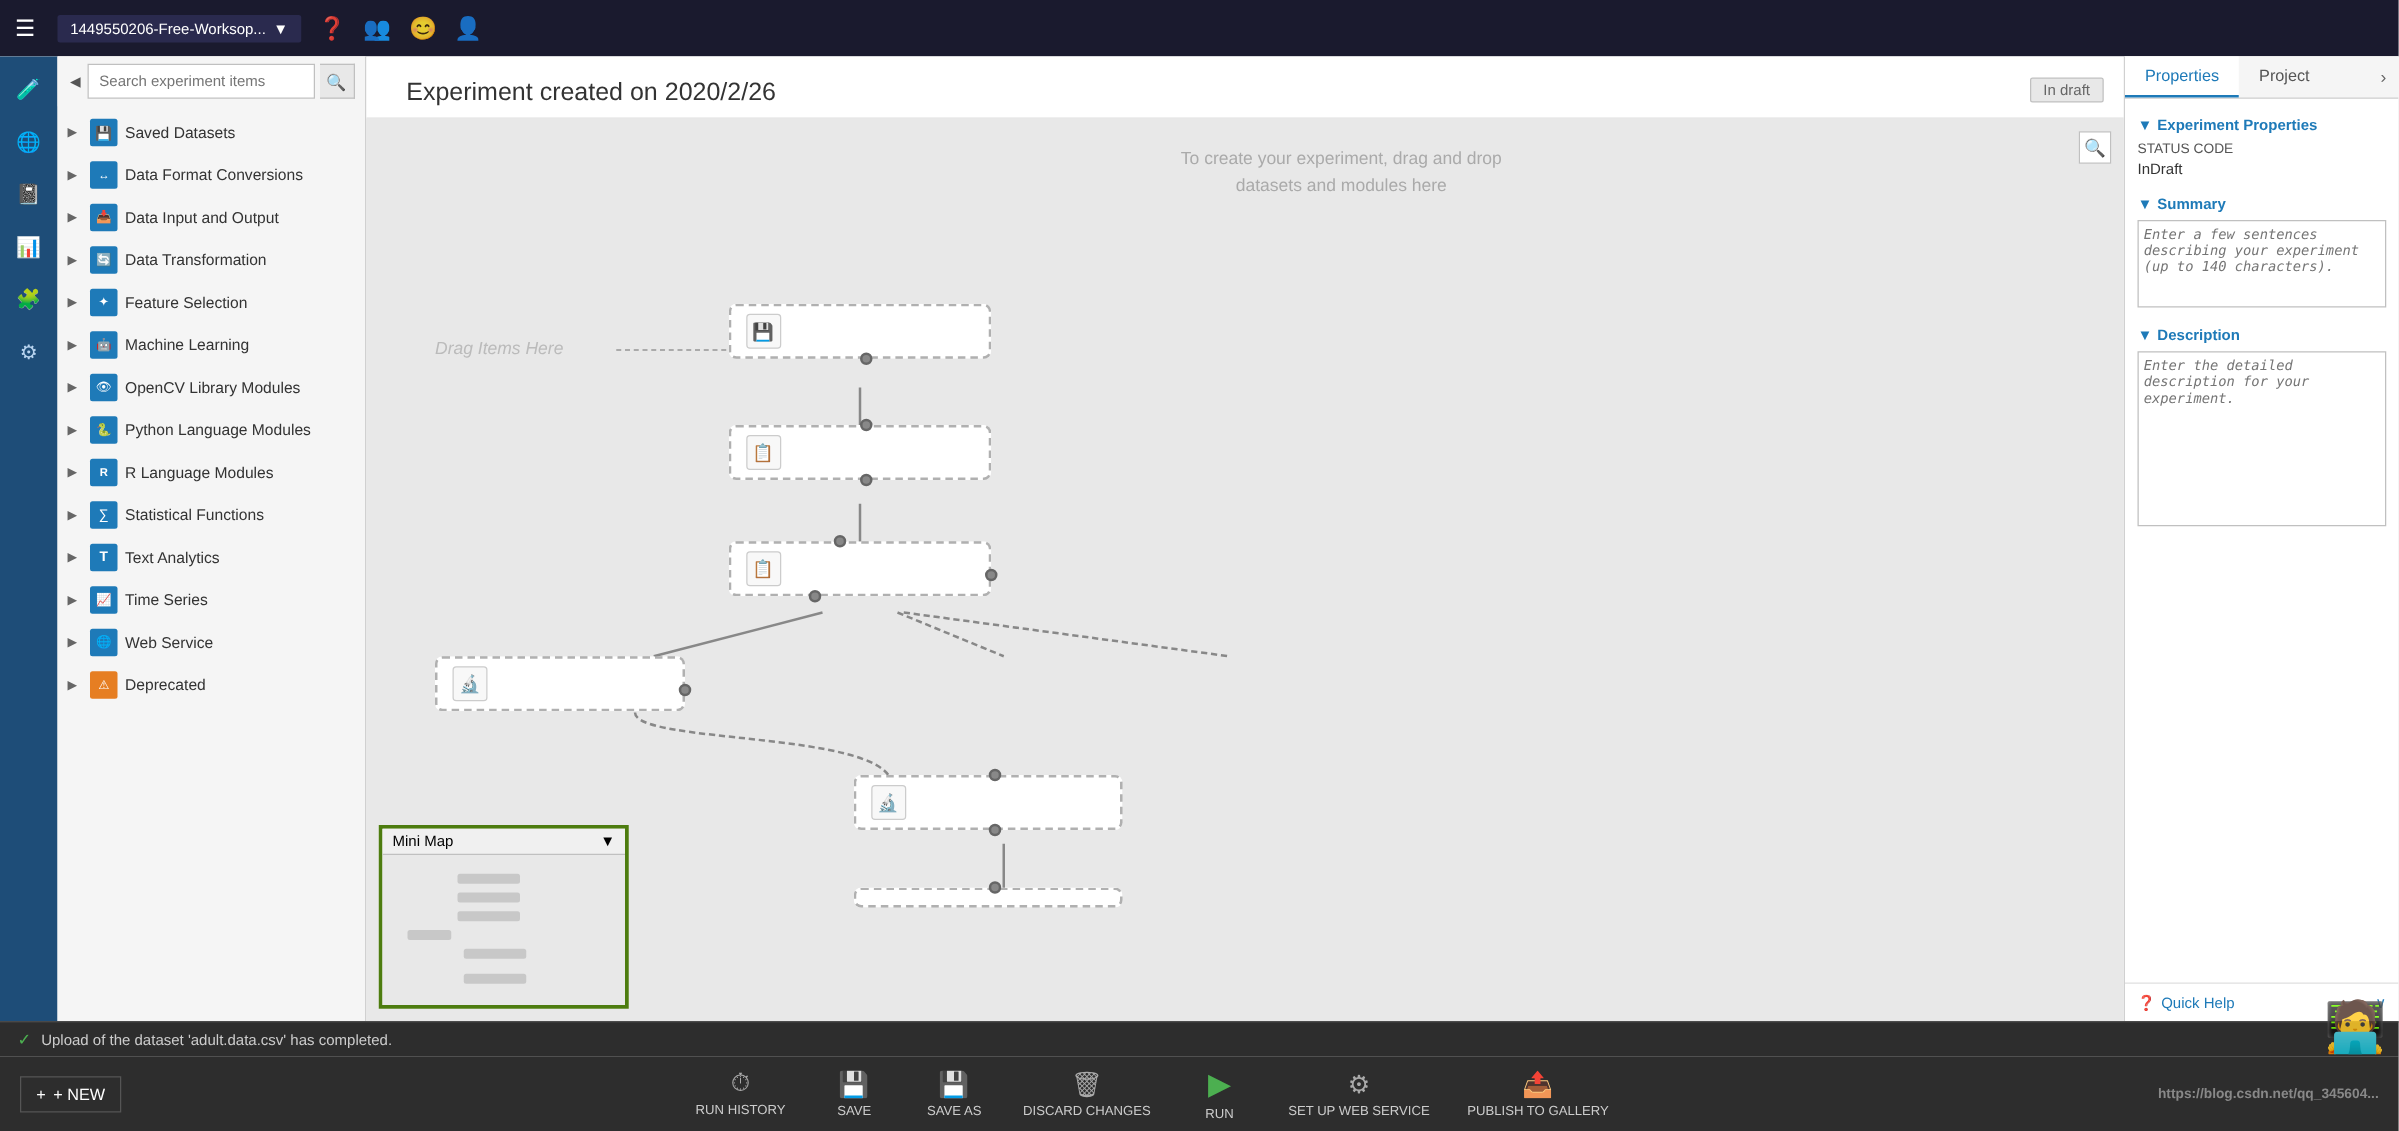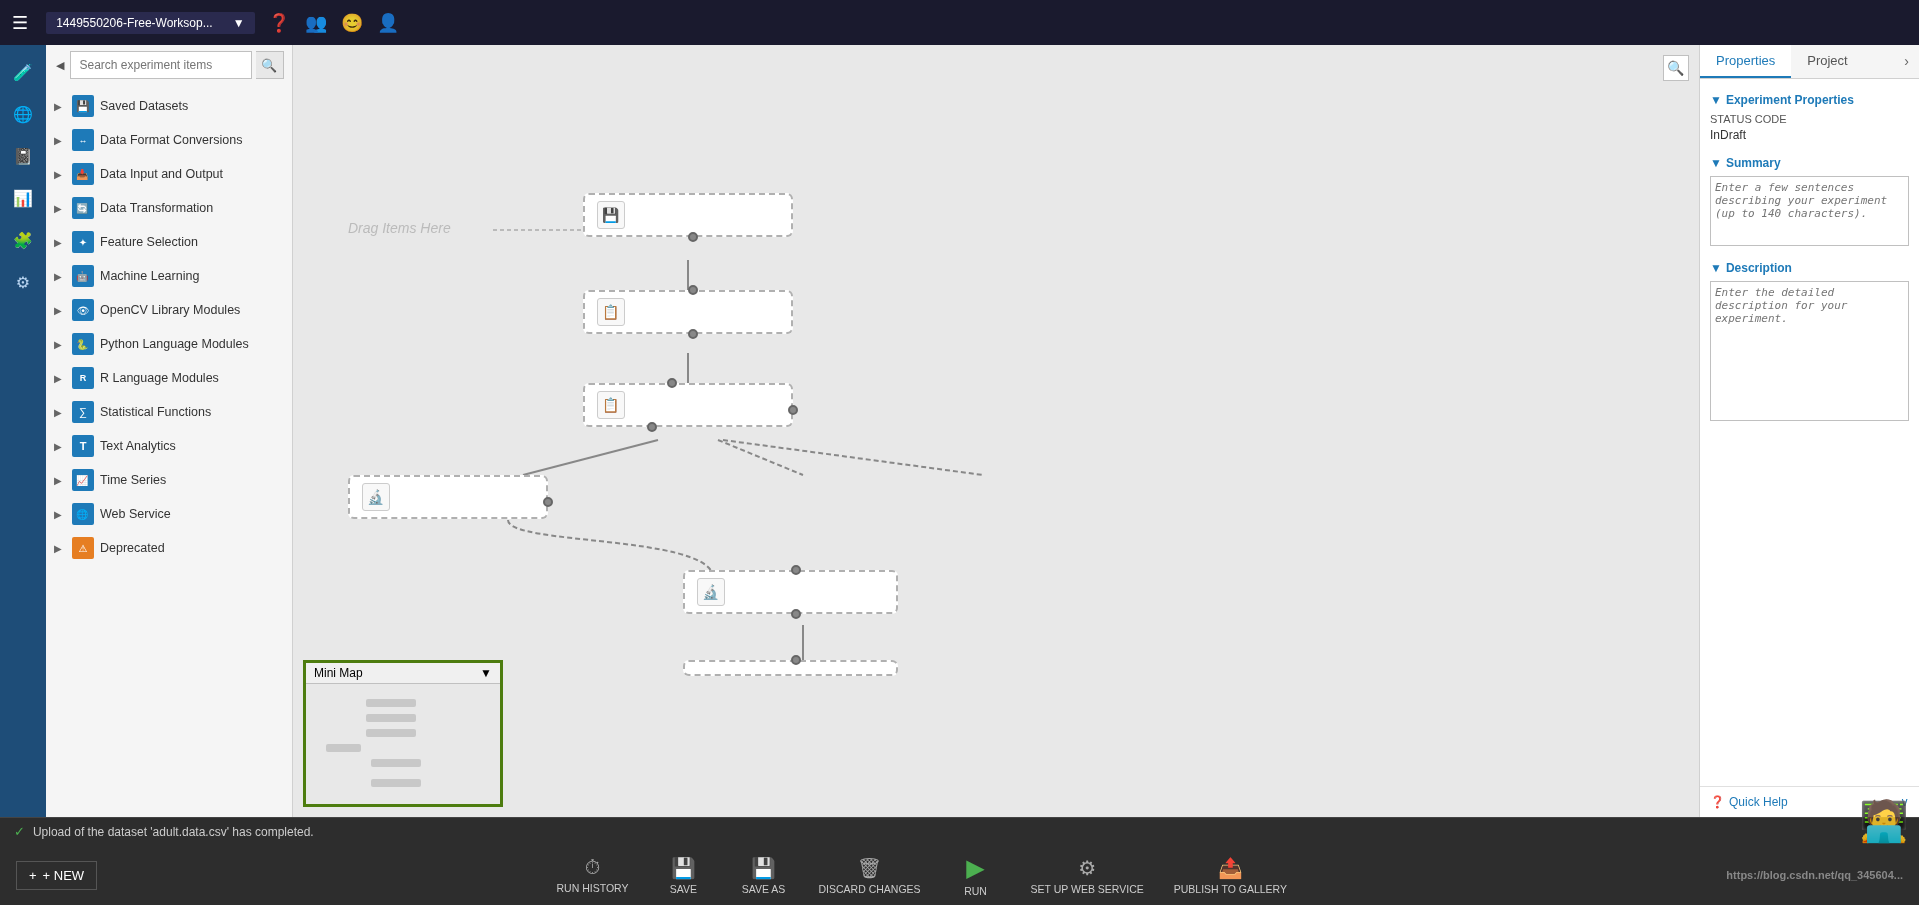--- a/index.html
+++ b/index.html
@@ -12,21 +12,21 @@
       display: flex;
       align-items: center;
       padding: 0 12px;
       color: white;
       flex-shrink: 0;
       gap: 10px;
     }
     .topbar-hamburger { font-size: 18px; cursor: pointer; margin-right: 8px; }
     .topbar-title { font-size: 15px; font-weight: 400; flex: 1; }
     .topbar-right { display: flex; align-items: center; gap: 14px; font-size: 13px; }
-    .topbar-workspace { background: #2a2a4e; padding: 4px 10px; border-radius: 2px; font-size: 12px; display: flex; align-items: center; gap: 20px; cursor: pointer; }
+    .topbar-workspace { background: #2a2a4e; padding: 4px 10px; border-radius: 2px; font-size: 12px; display: flex; align-items: center; gap: 6px; cursor: pointer; }
     .topbar-icon { font-size: 18px; cursor: pointer; opacity: 0.9; }
 
     
     .main-layout {
       display: flex;
       flex: 1;
       overflow: hidden;
     }
 
     
@@ -483,23 +483,31 @@
         <span class="module-item-arrow">▶</span>
         <span class="module-item-icon orange" style="font-size:10px;">⚠</span>
         <span>Deprecated</span>
       </div>
 
     </div>
   </div>
 
   <div class="canvas-area">
 
+    <div class="experiment-title-bar">
+      <h2 class="experiment-title" style="font-size:20px; font-weight:300; color:#333; flex:1;">Experiment created on 2020/2/26</h2>
+      <span class="status-badge">In draft</span>
+    </div>
 
     <div class="canvas-body">
 
+      <div class="canvas-hint">
+        <div>To create your experiment, drag and drop</div>
+        <div>datasets and modules here</div>
+      </div>
 
       <div style="position:absolute; top:175px; left:55px; color:#bbb; font-size:14px; pointer-events:none; font-style:italic;">Drag Items Here</div>
 
       <svg class="canvas-svg">
 
         <path d="M 200,185 L 290,185" stroke="#aaa" stroke-width="1.5" fill="none" stroke-dasharray="4,3"></path>
 
         <line x1="395" y1="215" x2="395" y2="258" stroke="#888" stroke-width="2"></line>
         <line x1="395" y1="308" x2="395" y2="348" stroke="#888" stroke-width="2"></line>
         <line x1="365" y1="395" x2="230" y2="430" stroke="#888" stroke-width="2"></line>

